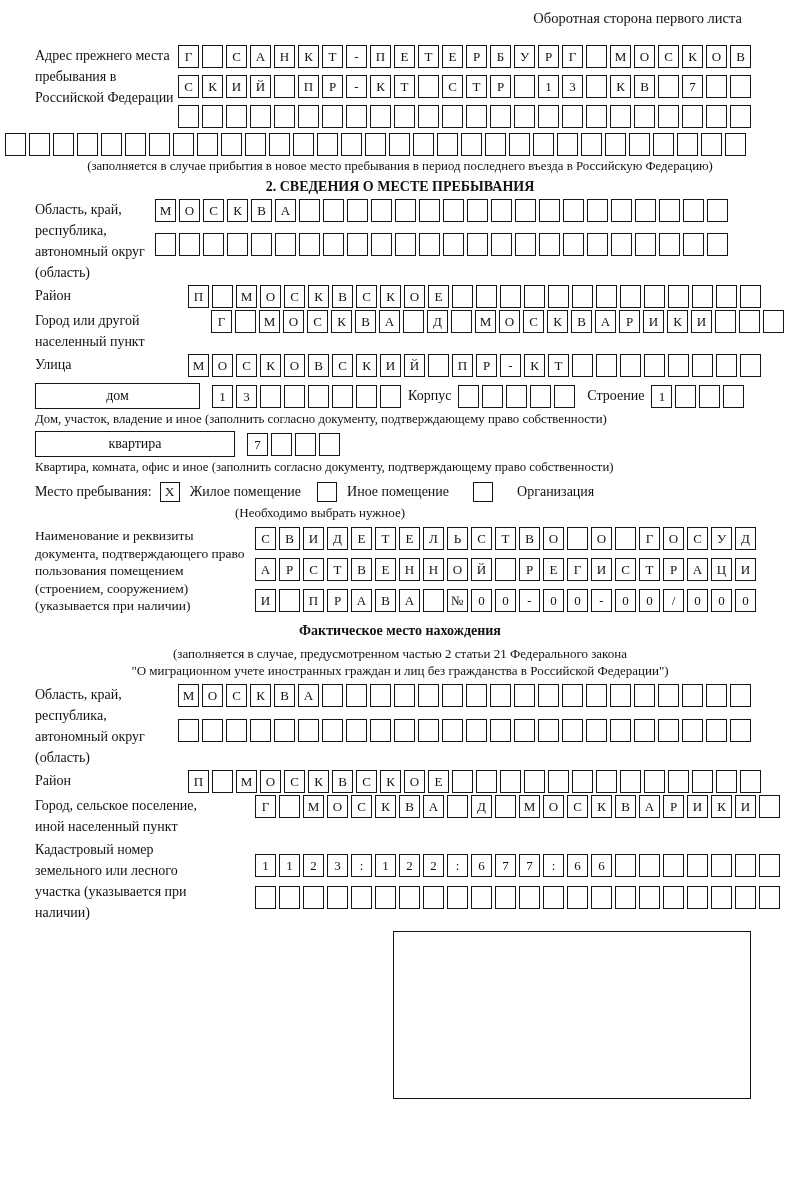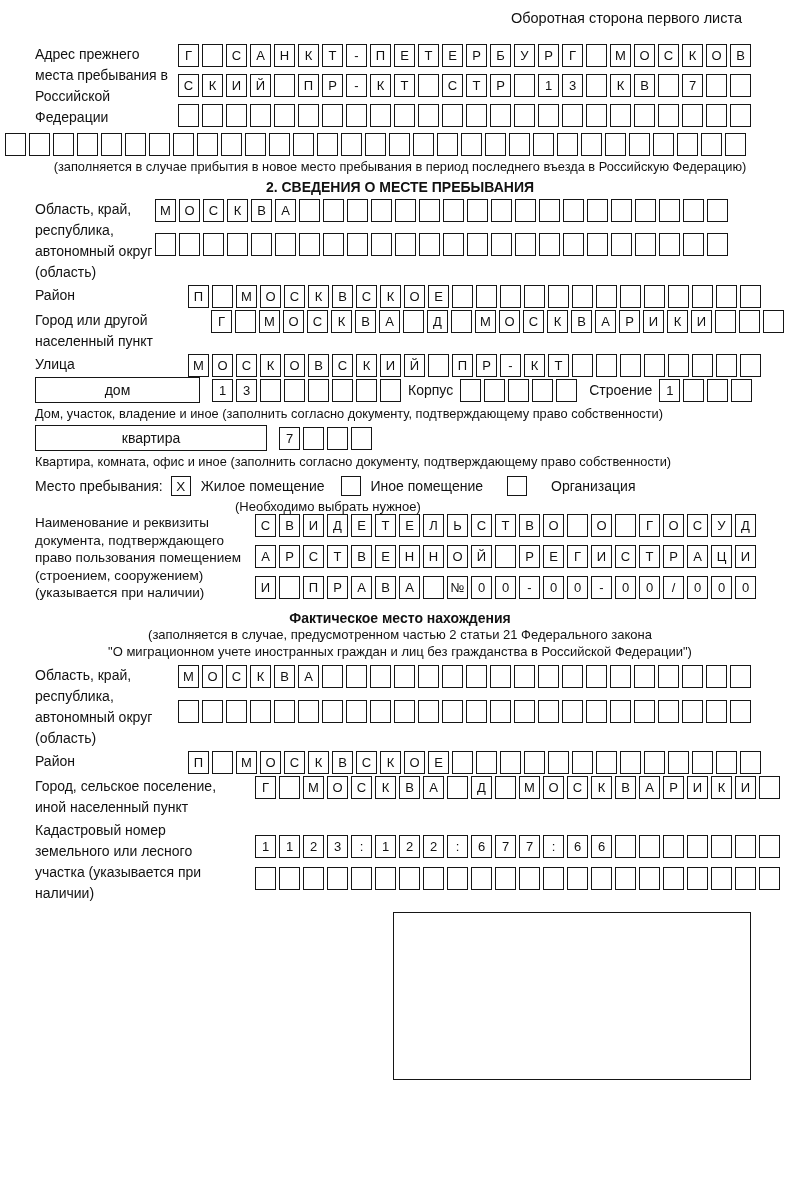--- a/index.html
+++ b/index.html
@@ -1,21 +1,21 @@
 <!DOCTYPE html>
 <html lang="ru"><head>
 <meta charset="utf-8">
 <style>
   html,body{margin:0;padding:0;background:#fff;}
   .page{
     position:relative;
     width:800px;height:1180px;
     box-sizing:border-box;
     padding:10px 0 0 35px;
-    font-family:Liberation Sans, sans-serif;
+    font-family:Liberation Serif, serif;
     color:#111;
     overflow:hidden;
   }
   .header-note{ text-align:right; padding-right:58px; font-size:14.5px; }
 
   
   .boxrow{ display:flex; gap:3px; }
   .cbox{
     width:21px;height:23px;
     box-sizing:border-box;
@@ -63,21 +63,21 @@
     box-sizing:border-box;
     width:358px; height:168px;
     border:1.6px solid #161616;
     margin-left:358px; margin-top:8px;
     background:#fff;
   }
   .stamp-note{
     width:450px; margin-left:300px; margin-top:5px;
     text-align:center; font-size:13.2px; line-height:1.4;
   }
-  .mt2{margin-top:2px;gap:33px;} .mt4{margin-top:4px;} .mt6{} .mt8{margin-top:8px;} .mt18{margin-top:18px;}
+  .mt2{margin-top:2px;gap:33px;} .mt4{margin-top:4px;} .mt6{margin-top:6px;} .mt8{margin-top:8px;} .mt18{margin-top:18px;}
 </style>
 </head>
 <body>
 
 <div class="page">
 
   <div class="header-note">Оборотная сторона первого листа</div>
 
   <div class="field mt18">
     <div class="flabel w143">Адрес прежнего места пребывания в Российской Федерации</div>
@@ -371,21 +371,21 @@
     <div class="boxrow">
         <span class="cbox">1</span>
         <span class="cbox"></span>
         <span class="cbox"></span>
         <span class="cbox"></span>
       </div>
   </div>
   <div class="caption">Дом, участок, владение и иное (заполнить согласно документу, подтверждающему право собственности)</div>
 
   <div class="inline-row mt4">
-    <div class="widebox" style="width:232px;margin-right:12px">квартира</div>
+    <div class="widebox" style="width:200px;margin-right:12px">квартира</div>
     <div class="boxrow">
         <span class="cbox">7</span>
         <span class="cbox"></span>
         <span class="cbox"></span>
         <span class="cbox"></span>
       </div>
   </div>
   <div class="caption">Квартира, комната, офис и иное (заполнить согласно документу, подтверждающему право собственности)</div>
 
   <div class="stay-row">

